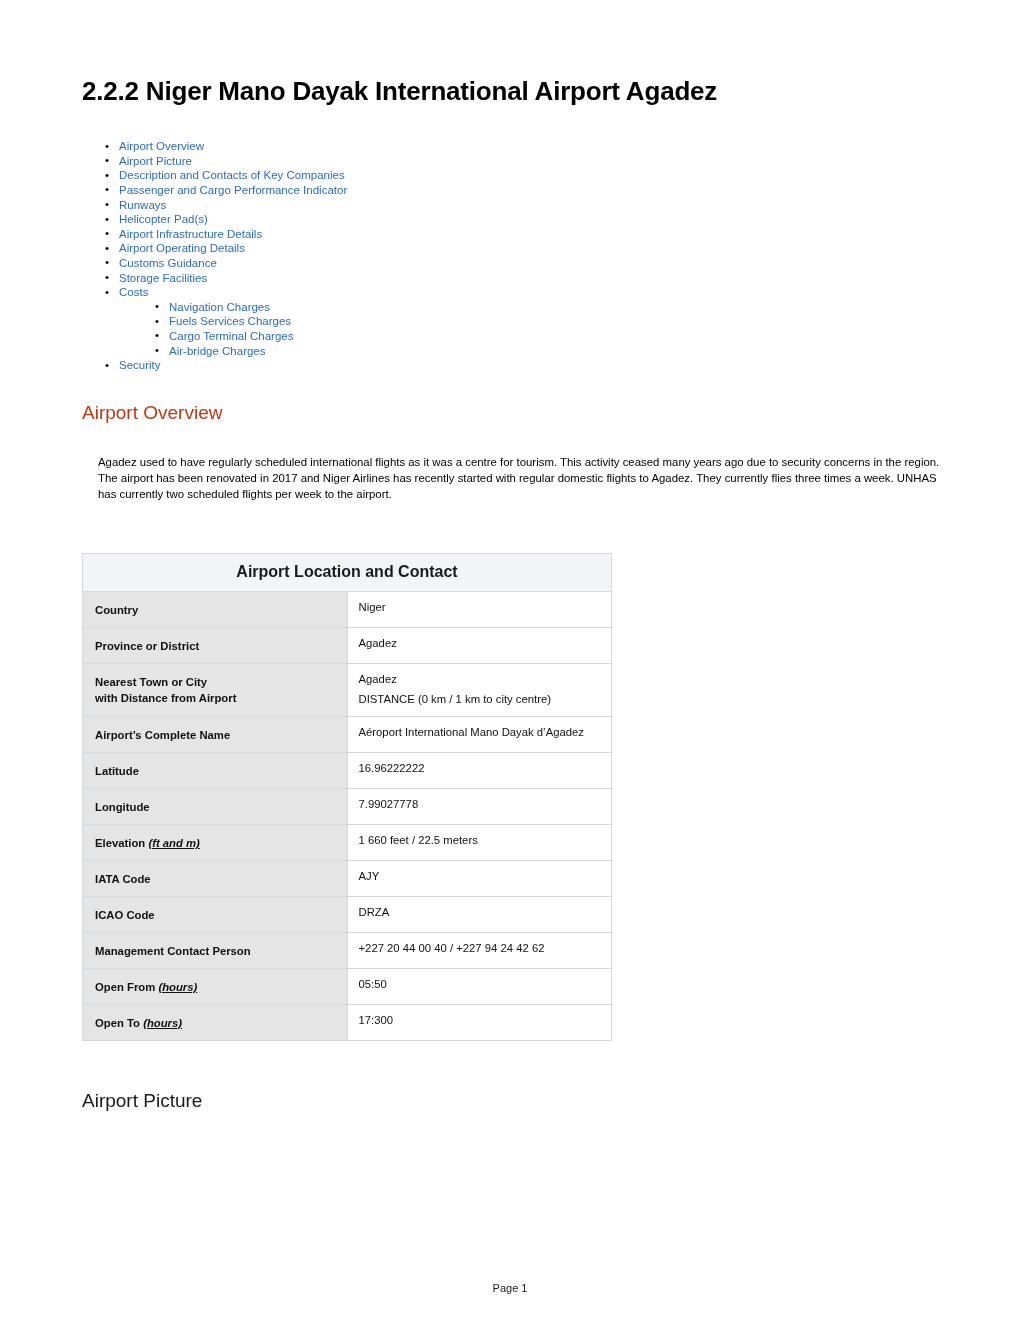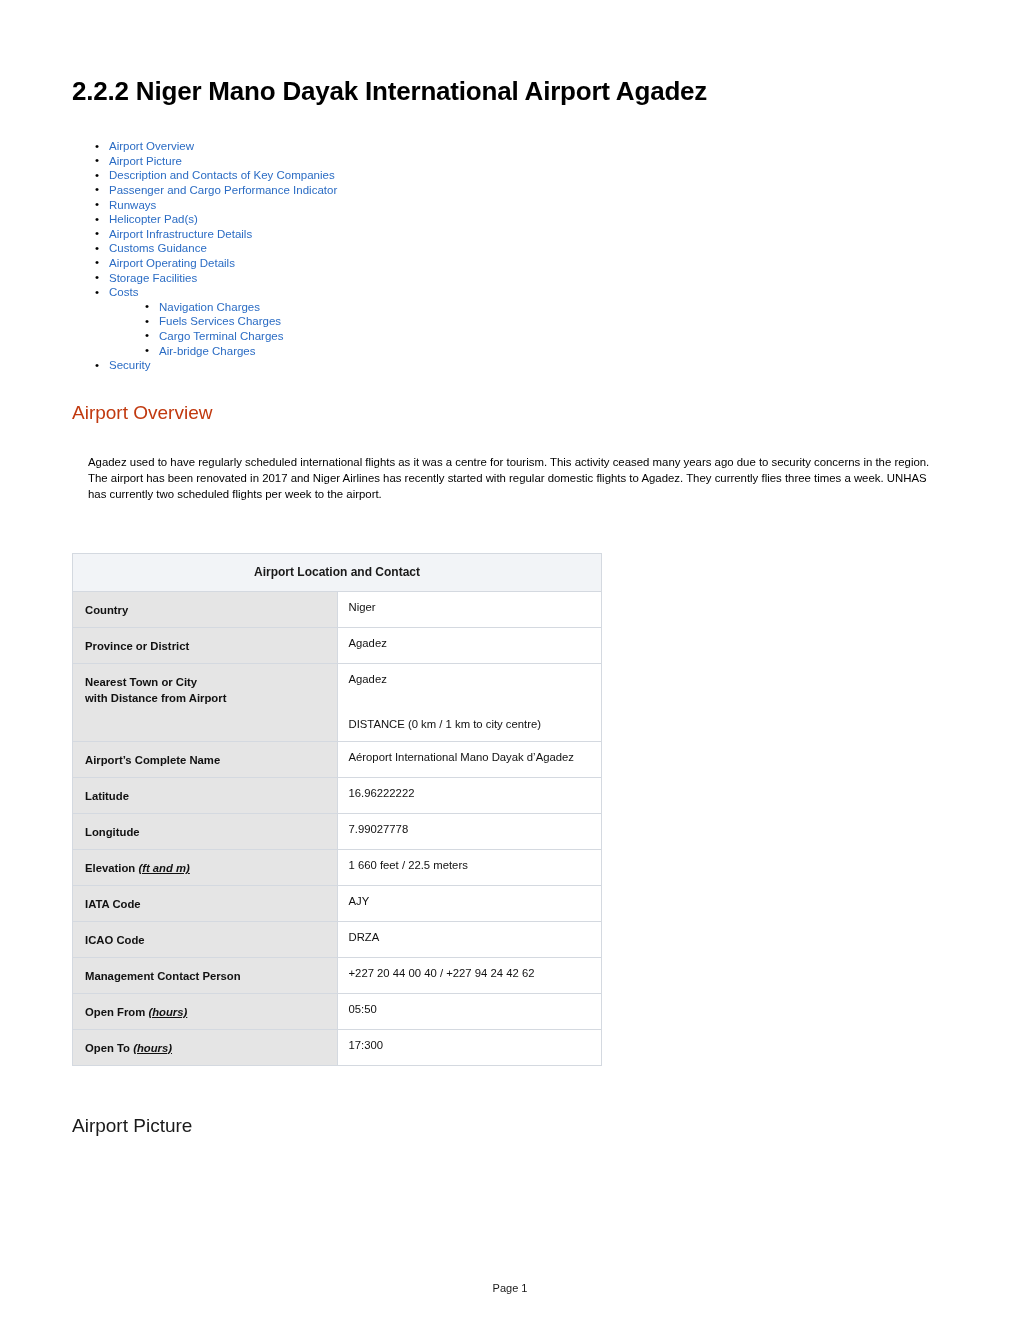--- a/index.html
+++ b/index.html
@@ -16,21 +16,21 @@
     position: relative;
     width: 1020px;
     height: 1320px;
     margin: 0 auto;
     background: #ffffff;
     overflow: hidden;
     box-sizing: border-box;
   }
   .content {
     position: absolute;
-    left: 72px;
+    left: 82px;
     top: 0;
     width: 860px;
   }
 
   
   .doc-title {
     font-size: 26px;
     font-weight: bold;
     letter-spacing: -0.2px;
     color: #000000;
@@ -122,21 +122,21 @@
     border: 1px solid #d4d9e0;
     vertical-align: top;
     padding: 9px 11px 10px 11px;
     font-size: 11.3px;
     line-height: 14px;
   }
   table.info th.tbl-head {
     background: #f2f4f7;
     text-align: center;
     font-weight: bold;
-    font-size: 12px;
+    font-size: 16px;
     padding: 11px 8px 12px 8px;
     color: #1a1a1a;
   }
   table.info td.k {
     background: #e5e5e5;
     font-weight: bold;
     width: 265px;
     color: #111111;
     padding-left: 12px;
     padding-top: 11px;
@@ -145,21 +145,21 @@
     background: #ffffff;
     color: #111111;
     padding-top: 8px;
   }
   td.k .ital {
     font-style: italic;
     font-weight: bold;
     text-decoration: underline;
   }
   .cell-line { display: block; }
-  .cell-line + .cell-line { margin-top: 31px; }
+  .cell-line + .cell-line { margin-top: 6px; }
   .k-line { display: block; }
   .k-line + .k-line { margin-top: 2px; }
 
   
   .picture-block { padding-top: 48px; }
 
   
   .footer {
     position: absolute;
     left: 0;
@@ -194,24 +194,24 @@
       <li class="toc-item">
         <a class="toc-link">Runways</a>
       </li>
       <li class="toc-item">
         <a class="toc-link">Helicopter Pad(s)</a>
       </li>
       <li class="toc-item">
         <a class="toc-link">Airport Infrastructure Details</a>
       </li>
       <li class="toc-item">
+        <a class="toc-link">Airport Operating Details</a>
+      </li>
+      <li class="toc-item">
         <a class="toc-link">Customs Guidance</a>
-      </li>
-      <li class="toc-item">
-        <a class="toc-link">Airport Operating Details</a>
       </li>
       <li class="toc-item">
         <a class="toc-link">Storage Facilities</a>
       </li>
       <li class="toc-item">
         <a class="toc-link">Costs</a>
       </li>
       <li style="list-style:none;">
         <ul class="toc-sub">
           <li class="toc-item">

